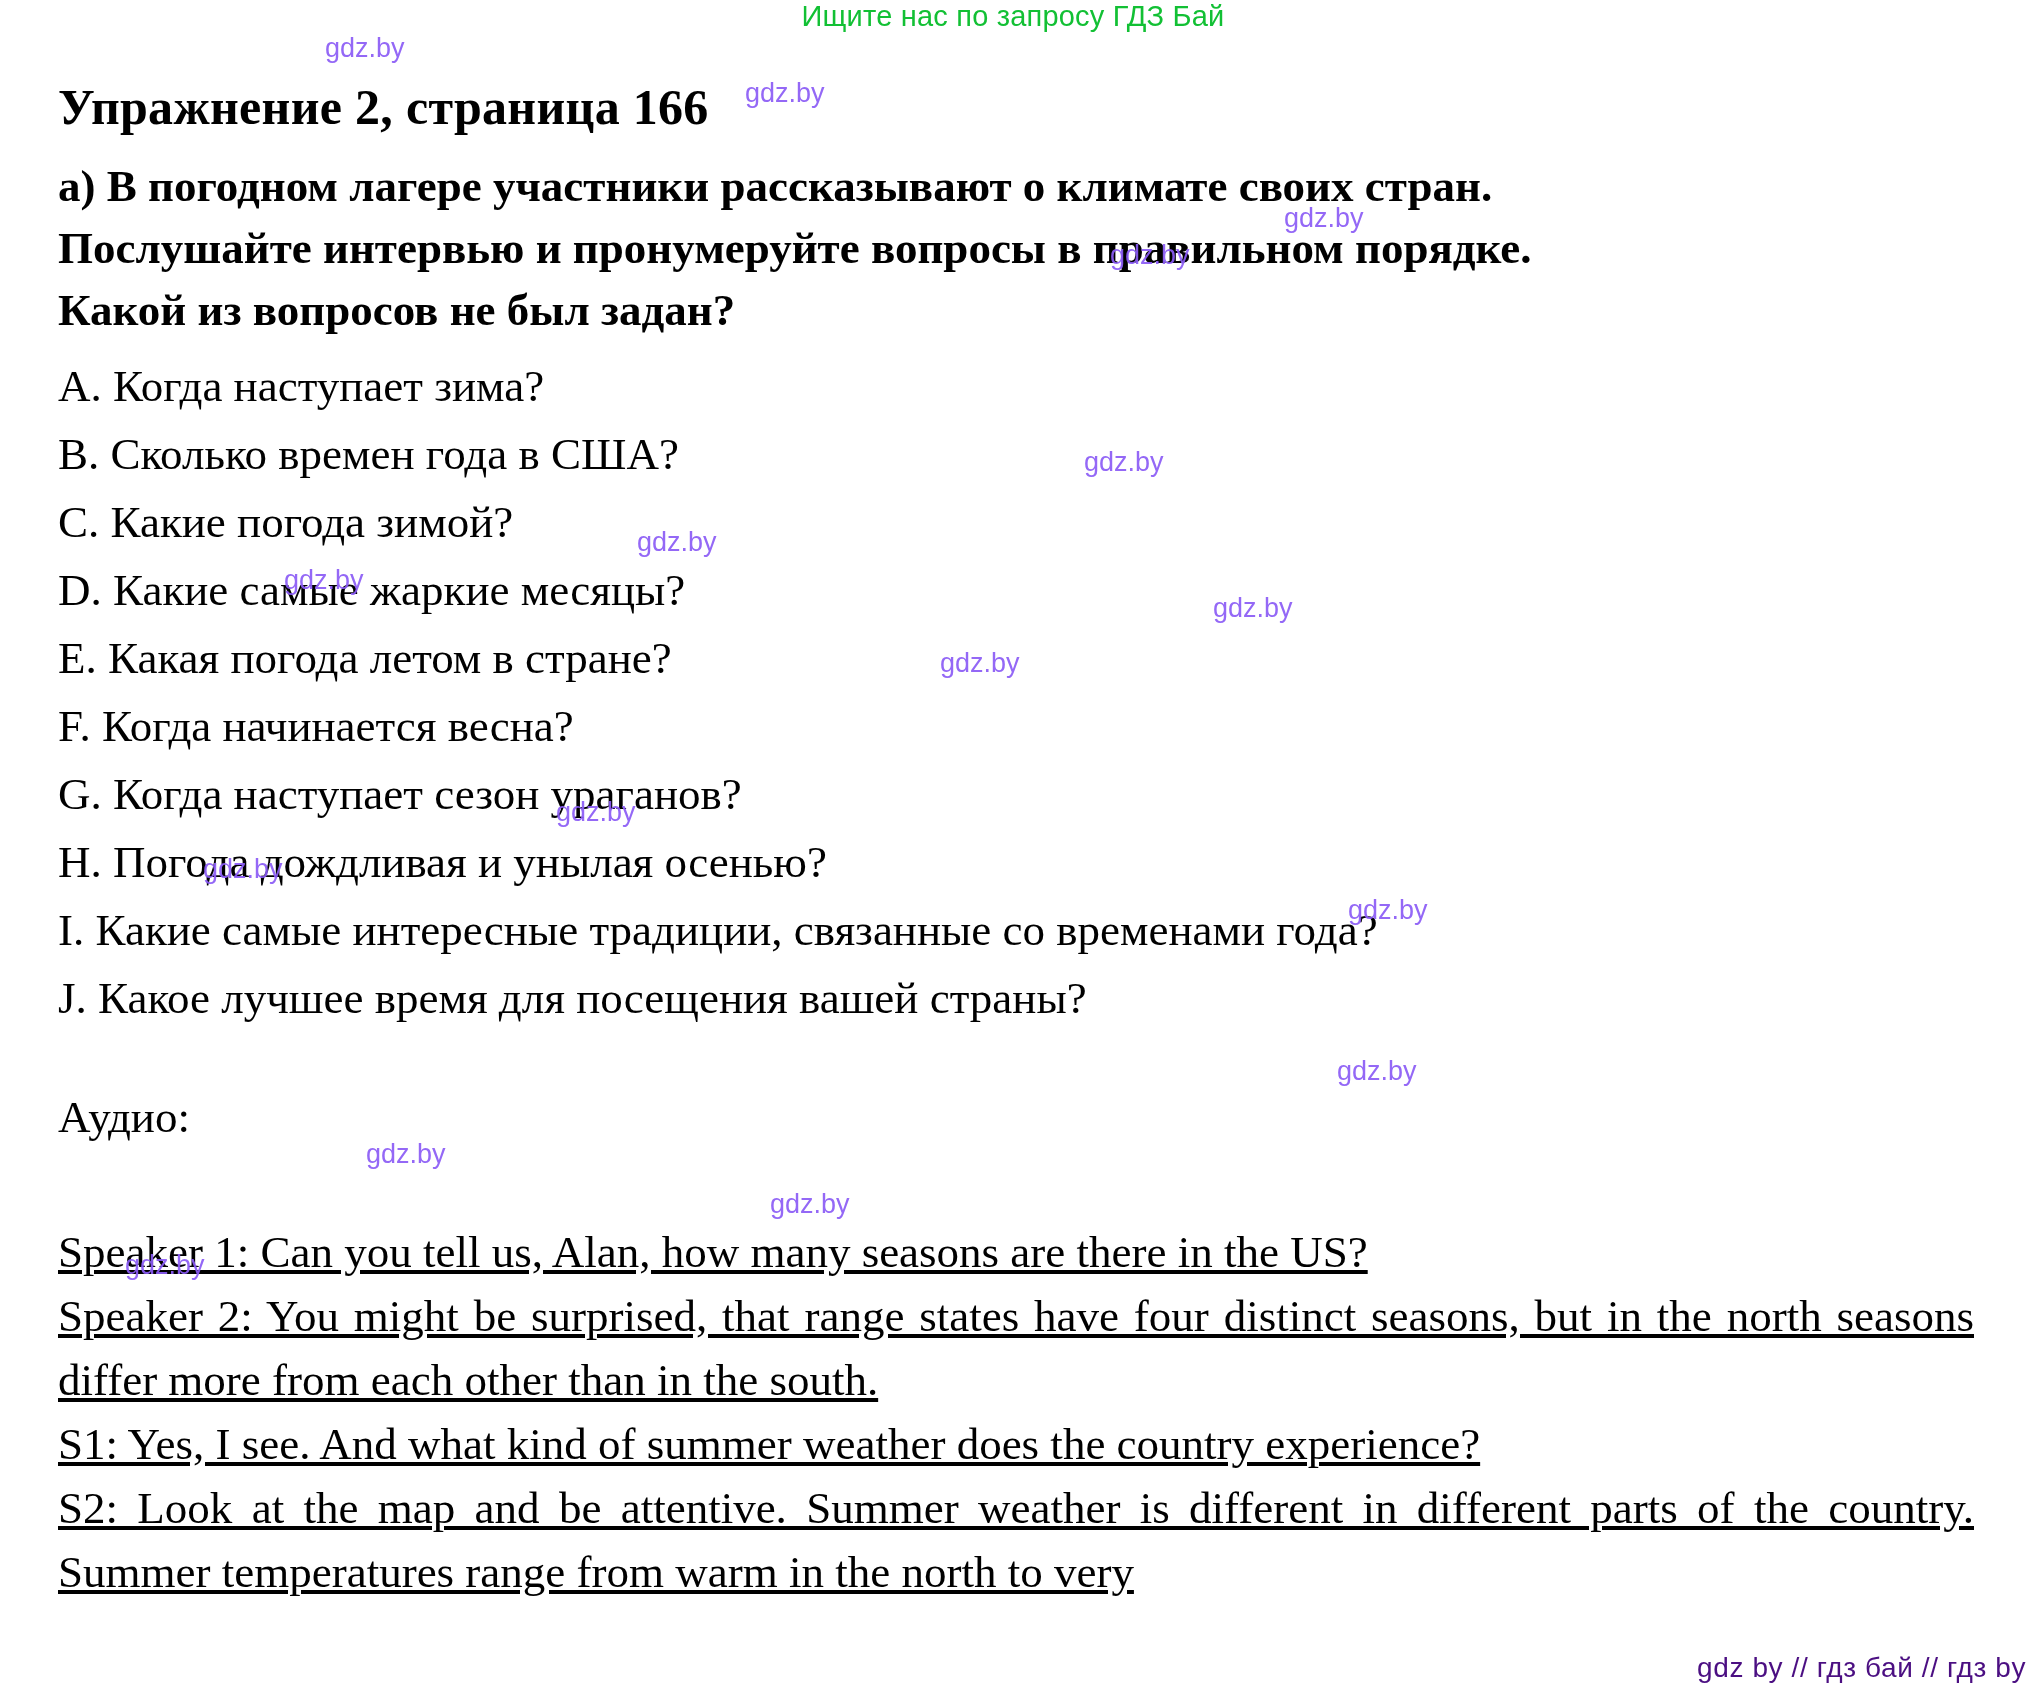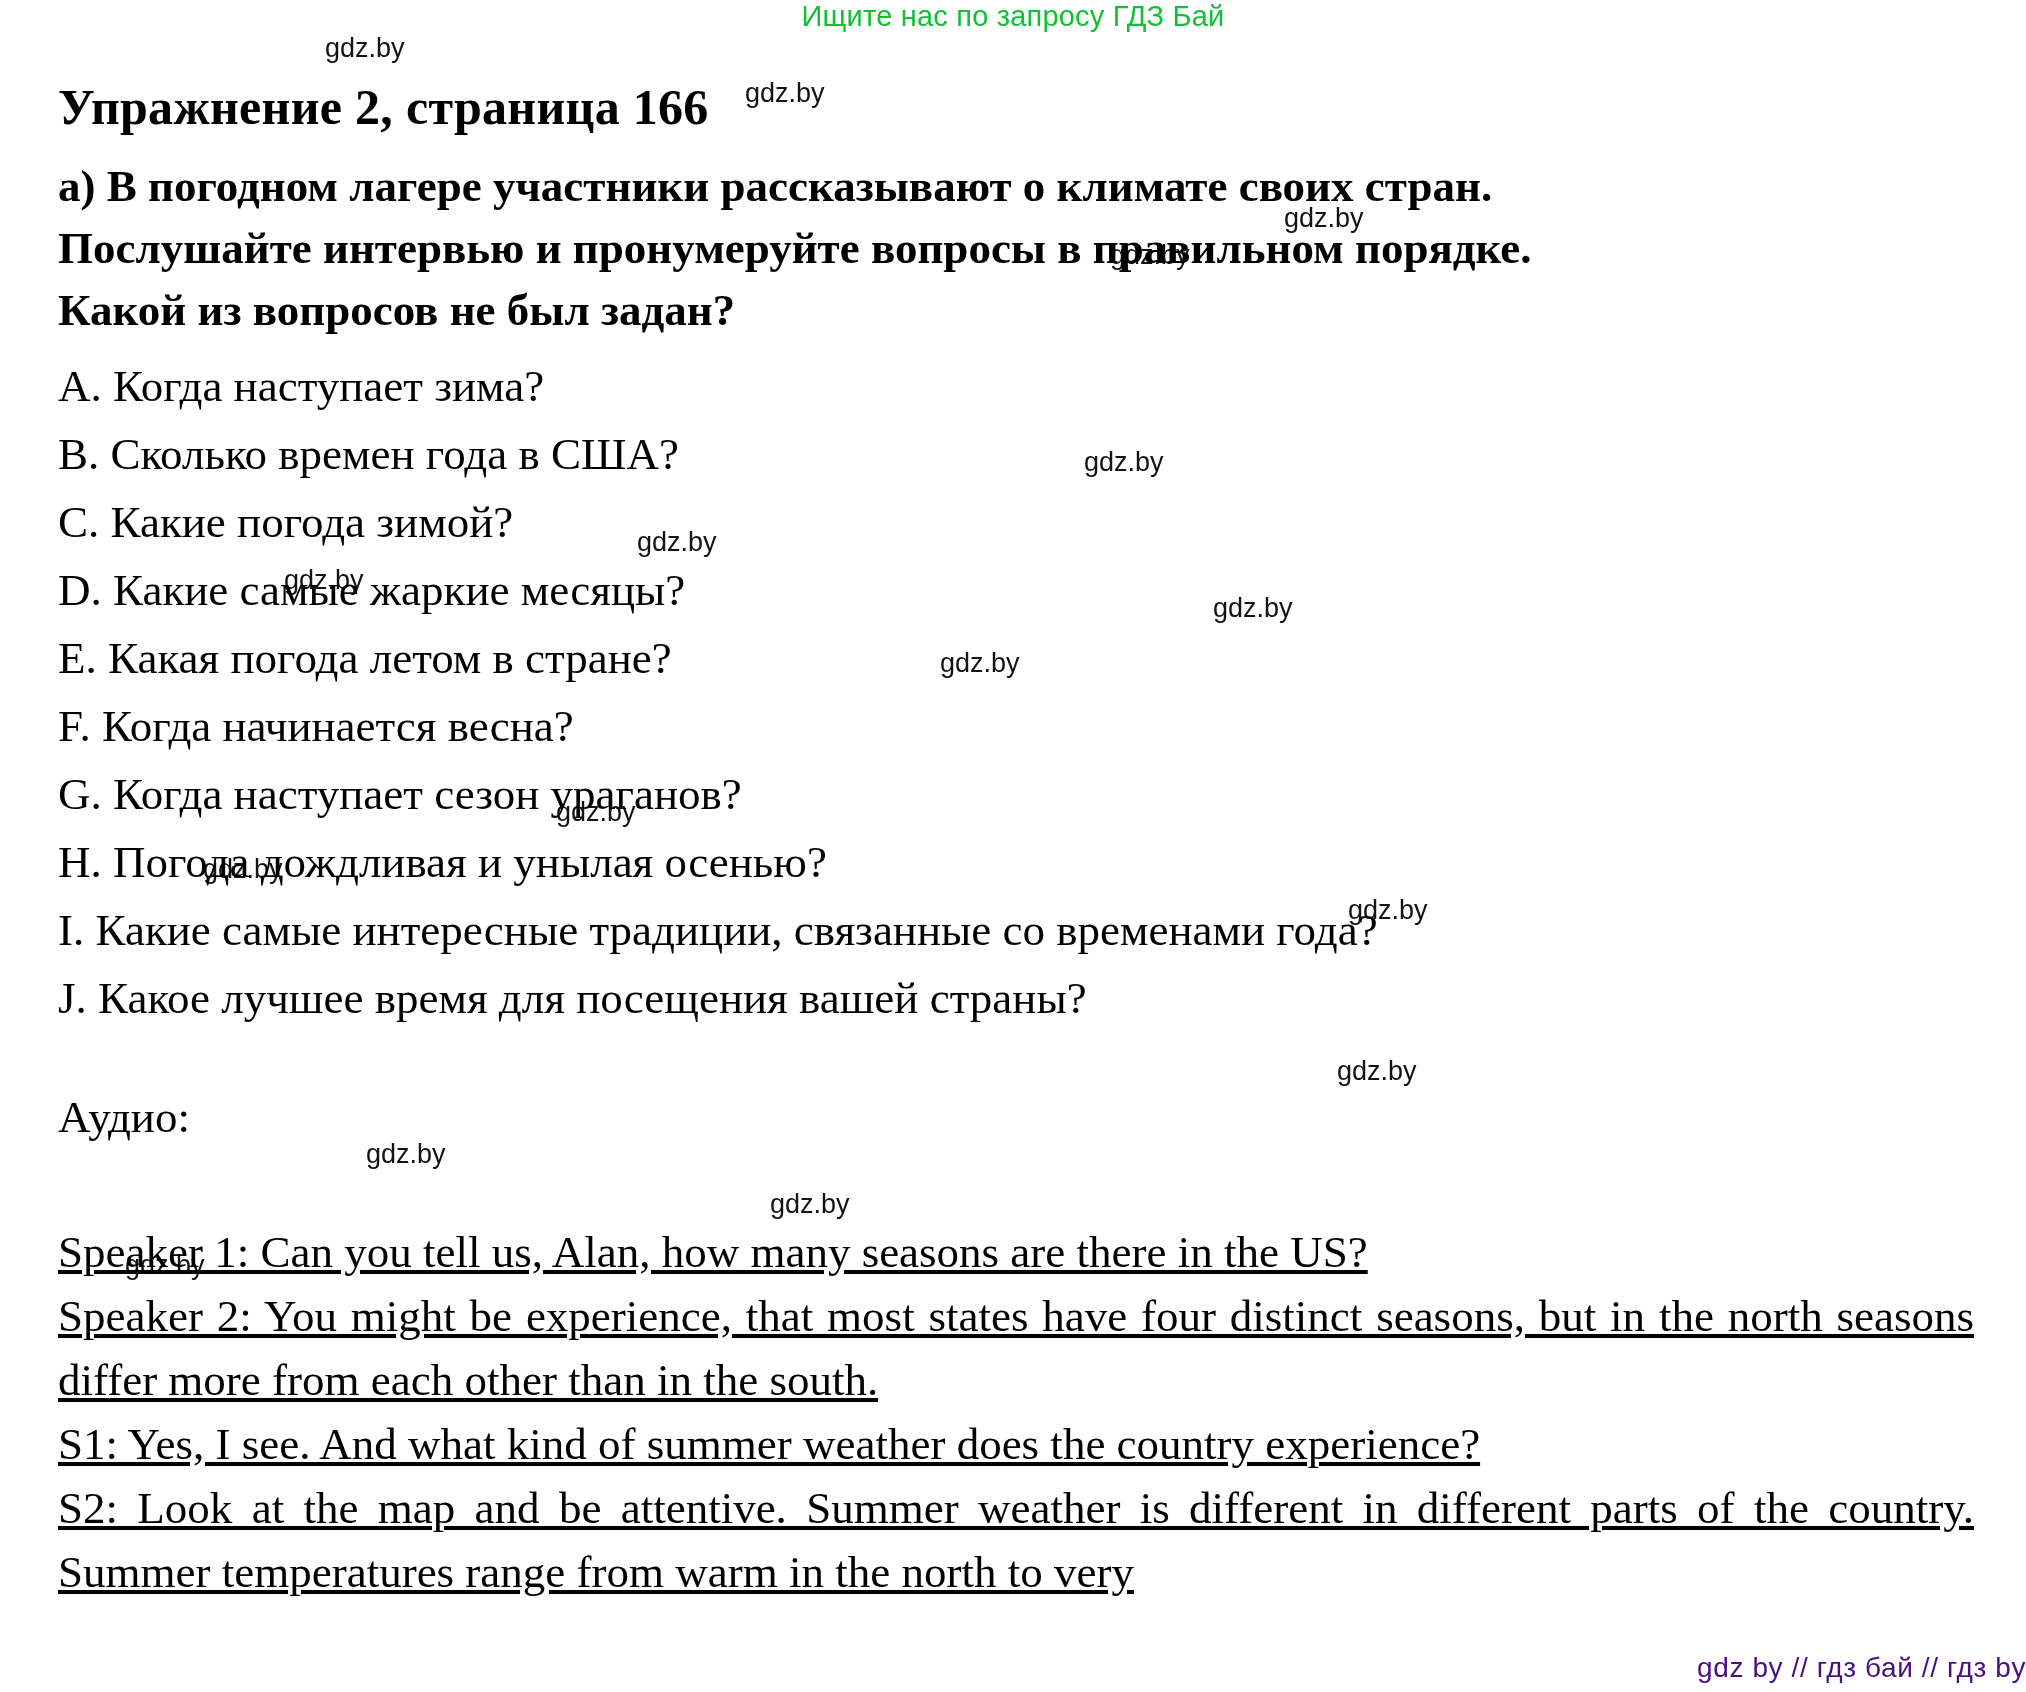--- a/index.html
+++ b/index.html
@@ -112,21 +112,21 @@
     color: #4b0f82;
     letter-spacing: 0.6px;
     white-space: nowrap;
   }
 
   
   .wm {
     position: absolute;
     font-family: "Liberation Sans", sans-serif;
     font-size: 27px;
-    color: #000000;
+    color: #8b5cf6;
     opacity: 0.92;
     white-space: nowrap;
     pointer-events: none;
   }
 </style>
 </head>
 <body>
 
 <div class="promo-banner" style="color: rgb(18, 192, 52);">Ищите нас по запросу ГДЗ Бай</div>
 
@@ -150,21 +150,21 @@
     <div class="opt">G. Когда наступает сезон ураганов?</div>
     <div class="opt">H. Погода дождливая и унылая осенью?</div>
     <div class="opt">I. Какие самые интересные традиции, связанные со временами года?</div>
     <div class="opt">J. Какое лучшее время для посещения вашей страны?</div>
   </div>
 
   <div class="audio-label">Аудио:</div>
 
   <div class="transcript">
     <p>Speaker 1: Can you tell us, Alan, how many seasons are there in the US?</p>
-    <p>Speaker 2: You might be experience, that most states have four distinct seasons, but in the north seasons differ more from each other than in the south.</p>
+    <p>Speaker 2: You might be surprised, that range states have four distinct seasons, but in the north seasons differ more from each other than in the south.</p>
     <p>S1: Yes, I see. And what kind of summer weather does the country experience?</p>
     <p>S2: Look at the map and be attentive. Summer weather is different in different parts of the country. Summer temperatures range from warm in the north to very</p>
   </div>
 
 </div>
 
 <div id="watermark-layer">
     <div class="wm" style="left: 325px; top: 33px;">gdz.by</div>
     <div class="wm" style="left: 745px; top: 78px;">gdz.by</div>
     <div class="wm" style="left: 1284px; top: 203px;">gdz.by</div>

